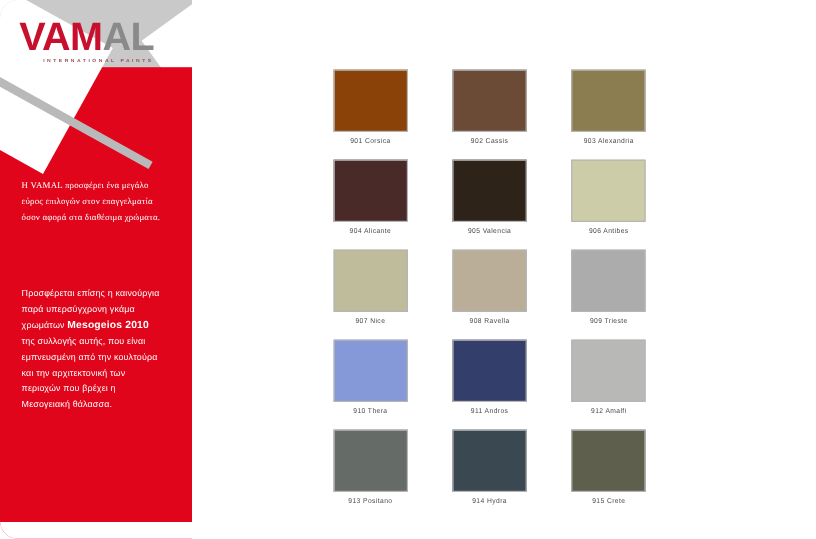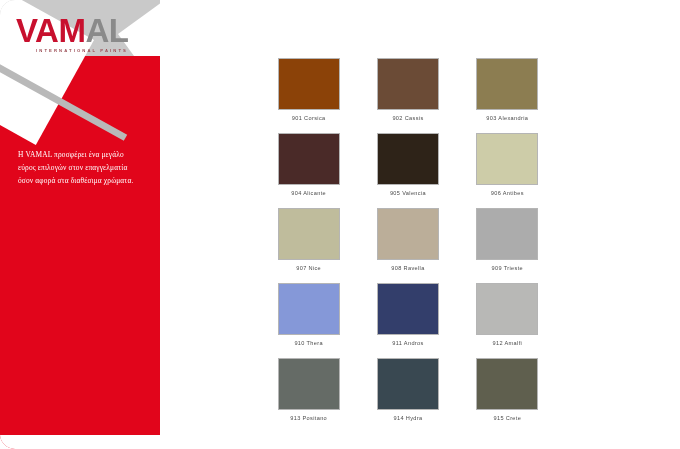--- a/index.html
+++ b/index.html
@@ -189,20 +189,21 @@
     <div class="grey-sliver"></div>
     <div class="red-foot"></div>
 
     <div class="logo">
       <div class="logo-word"><span class="c-red">VAM</span><span class="c-grey">AL</span></div>
       <div class="logo-sub">INTERNATIONAL PAINTS</div>
     </div>
 
     <div class="copy copy-1">Η VAMAL προσφέρει ένα μεγάλο εύρος επιλογών στον επαγγελματία όσον αφορά στα διαθέσιμα χρώματα.</div>
 
+    <div class="copy copy-2"><span>Προσφέρεται επίσης η καινούργια παρά υπερσύγχρονη γκάμα χρωμάτων </span><span class="hl">Mesogeios 2010</span><span> της συλλογής αυτής, που είναι εμπνευσμένη από την κουλτούρα και την αρχιτεκτονική των περιοχών που βρέχει η Μεσογειακή θάλασσα.</span></div>
   </div>
 
   <div class="grid" id="swatch-grid">
       <div class="cell">
         <div class="chip" style="background: rgb(139, 66, 8);"></div>
         <div class="chip-label">901 Corsica</div>
       </div>
       <div class="cell">
         <div class="chip" style="background: rgb(107, 75, 54);"></div>
         <div class="chip-label">902 Cassis</div>

